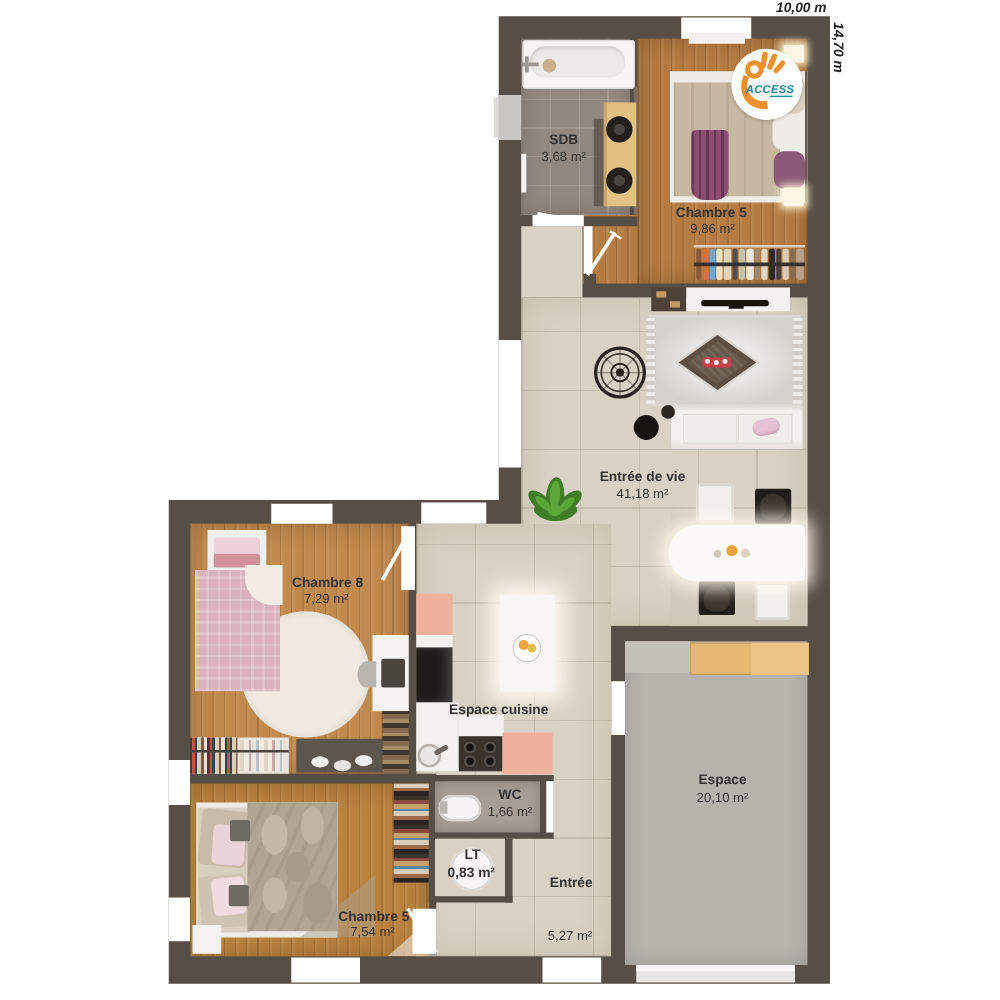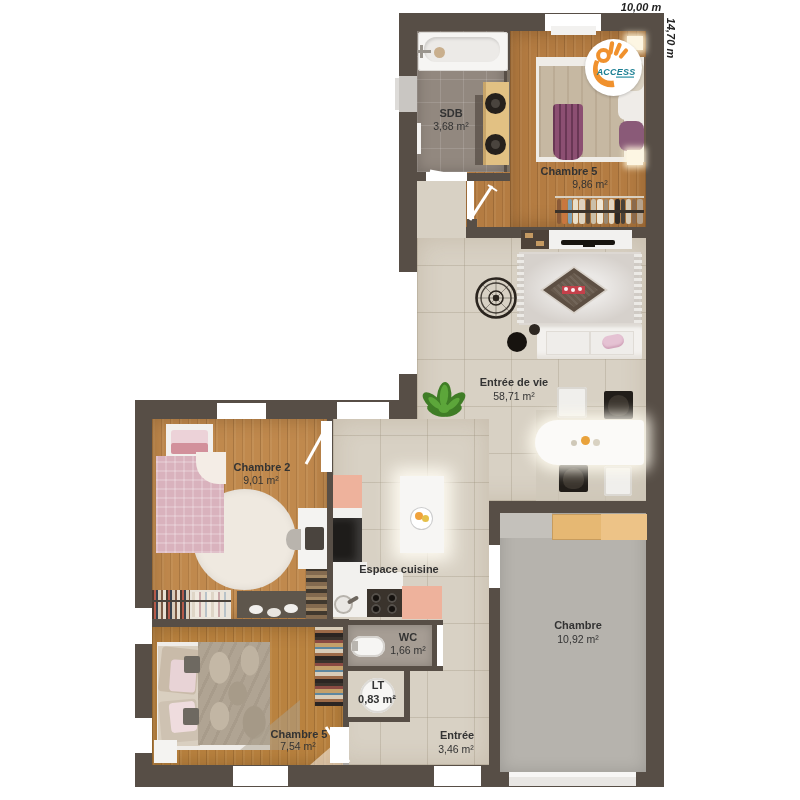--- a/index.html
+++ b/index.html
@@ -284,33 +284,33 @@
 <path d="M36 17.5 L41 11.5" stroke-width="4.2"></path>
 </g>
 <path d="M10 21 C6.5 29 7.5 37.5 13 43 C17 47 23 49 29.5 48 L28.5 41.5 C23.5 42.5 18.5 41 15.5 37 C12 32.5 12 26.5 14.5 22.5 Z" fill="#f0912d"></path>
 <text x="31" y="35.5" font-family="Liberation Sans,sans-serif" font-size="9" font-weight="bold" font-style="italic" fill="#1b7f93" text-anchor="middle" letter-spacing="0.2">ACCESS</text>
 <rect x="31" y="37.5" width="18" height="1.2" fill="#2a8fa3"></rect>
 </svg>
 
 <div class="lbl" style="left:451px;top:113px">SDB</div>
 <div class="ar" style="left:451px;top:126px">3,68 m²</div>
 <div class="lbl" style="left:569px;top:171px">Chambre 5</div>
-<div class="ar" style="left:590px;top:184px">9,86 m²</div>
+<div class="ar" style="left:570px;top:184px">9,86 m²</div>
 <div class="lbl" style="left:514px;top:382px">Entrée de vie</div>
-<div class="ar" style="left:514px;top:396px">58,71 m²</div>
-<div class="lbl" style="left:262px;top:467px">Chambre 2</div>
-<div class="ar" style="left:261px;top:480px">9,01 m²</div>
+<div class="ar" style="left:514px;top:396px">41,18 m²</div>
+<div class="lbl" style="left:262px;top:467px">Chambre 8</div>
+<div class="ar" style="left:261px;top:480px">7,29 m²</div>
 <div class="lbl" style="left:299px;top:734px">Chambre 5</div>
 <div class="ar" style="left:298px;top:746px">7,54 m²</div>
 <div class="lbl" style="left:399px;top:569px">Espace cuisine</div>
 <div class="lbl" style="left:408px;top:637px">WC</div>
 <div class="ar" style="left:408px;top:650px">1,66 m²</div>
 <div class="lbl" style="left:378px;top:685px">LT</div>
 <div class="lbl" style="left:377px;top:699px;font-size:11px">0,83 m²</div>
-<div class="lbl" style="left:457px;top:735px">Entrée</div>
-<div class="ar" style="left:456px;top:749px">3,46 m²</div>
-<div class="lbl" style="left:578px;top:625px">Chambre</div>
-<div class="ar" style="left:578px;top:639px">10,92 m²</div>
+<div class="lbl" style="left:457px;top:707px">Entrée</div>
+<div class="ar" style="left:456px;top:749px">5,27 m²</div>
+<div class="lbl" style="left:578px;top:625px">Espace</div>
+<div class="ar" style="left:578px;top:639px">20,10 m²</div>
 
 <div class="lbl" style="left:641px;top:7px;font-style:italic;font-size:11px;color:#222">10,00 m</div>
 <div class="lbl" style="left:670px;top:38px;font-style:italic;font-size:11px;color:#222;transform:translate(-50%,-50%) rotate(90deg)">14,70 m</div>
 
 </div>
 
 </body></html>

